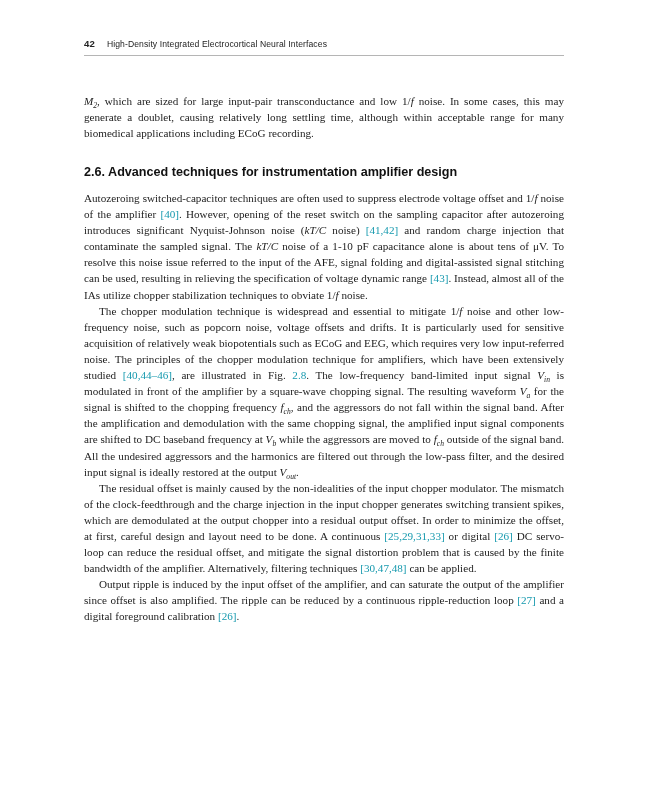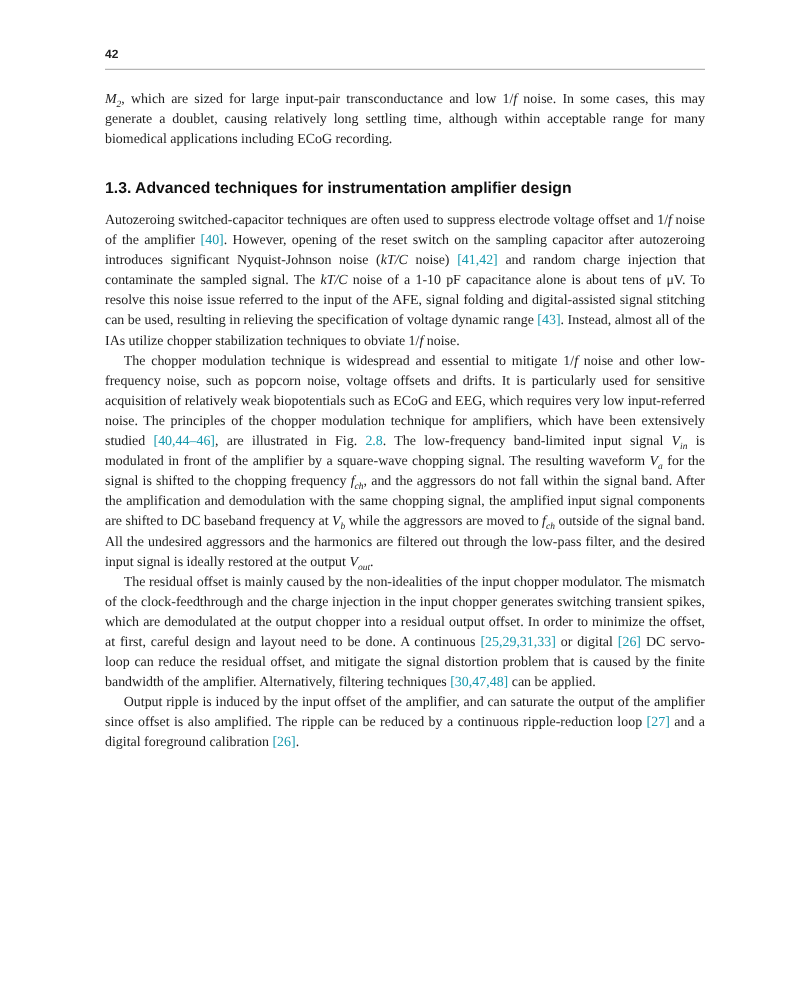--- a/index.html
+++ b/index.html
@@ -27,21 +27,21 @@
     letter-spacing: 0.1px;
     color: #222222;
     padding-bottom: 6px;
     border-bottom: 1px solid #b5b5b5;
   }
   .page-num {
     font-weight: bold;
     font-size: 9.6px;
   }
   .content {
-    margin-top: 15px;
+    margin-top: 37px;
   }
   p.para {
     margin: 0;
     font-size: 11.15px;
     line-height: 16.1px;
     text-align: justify;
     color: #1c1c1c;
   }
   p.indent {
     text-indent: 15px;
@@ -71,22 +71,23 @@
     line-height: 0;
     font-style: italic;
   }
 </style>
 </head>
 <body>
 
 <div class="page">
   <header class="running-header">
     <span class="page-num">42</span>
+    <span class="header-title">High-Density Integrated Electrocortical Neural Interfaces</span>
   </header>
   <main class="content">
       <p class="para"><i>M</i><sub>2</sub>, which are sized for large input-pair transconductance and low 1/<i>f</i> noise. In some cases, this may generate a doublet, causing relatively long settling time, although within acceptable range for many biomedical applications including ECoG recording.</p>
-      <h2 class="h1">1.3.  Advanced techniques for instrumentation amplifier design</h2>
+      <h2 class="h1">2.6.  Advanced techniques for instrumentation amplifier design</h2>
       <p class="para">Autozeroing switched-capacitor techniques are often used to suppress electrode voltage offset and 1/<i>f</i> noise of the amplifier <span class="cite">[40]</span>. However, opening of the reset switch on the sampling capacitor after autozeroing introduces significant Nyquist-Johnson noise (<i>kT/C</i> noise) <span class="cite">[41,42]</span> and random charge injection that contaminate the sampled signal. The <i>kT/C</i> noise of a 1-10 pF capacitance alone is about tens of μV. To resolve this noise issue referred to the input of the AFE, signal folding and digital-assisted signal stitching can be used, resulting in relieving the specification of voltage dynamic range <span class="cite">[43]</span>. Instead, almost all of the IAs utilize chopper stabilization techniques to obviate 1/<i>f</i> noise.</p>
       <p class="para indent">The chopper modulation technique is widespread and essential to mitigate 1/<i>f</i> noise and other low-frequency noise, such as popcorn noise, voltage offsets and drifts. It is particularly used for sensitive acquisition of relatively weak biopotentials such as ECoG and EEG, which requires very low input-referred noise. The principles of the chopper modulation technique for amplifiers, which have been extensively studied <span class="cite">[40,44–46]</span>, are illustrated in Fig. <span class="cite">2.8</span>. The low-frequency band-limited input signal <i>V</i><sub>in</sub> is modulated in front of the amplifier by a square-wave chopping signal. The resulting waveform <i>V</i><sub>a</sub> for the signal is shifted to the chopping frequency <i>f</i><sub>ch</sub>, and the aggressors do not fall within the signal band. After the amplification and demodulation with the same chopping signal, the amplified input signal components are shifted to DC baseband frequency at <i>V</i><sub>b</sub> while the aggressors are moved to <i>f</i><sub>ch</sub> outside of the signal band. All the undesired aggressors and the harmonics are filtered out through the low-pass filter, and the desired input signal is ideally restored at the output <i>V</i><sub>out</sub>.</p>
       <p class="para indent">The residual offset is mainly caused by the non-idealities of the input chopper modulator. The mismatch of the clock-feedthrough and the charge injection in the input chopper generates switching transient spikes, which are demodulated at the output chopper into a residual output offset. In order to minimize the offset, at first, careful design and layout need to be done. A continuous <span class="cite">[25,29,31,33]</span> or digital <span class="cite">[26]</span> DC servo-loop can reduce the residual offset, and mitigate the signal distortion problem that is caused by the finite bandwidth of the amplifier. Alternatively, filtering techniques <span class="cite">[30,47,48]</span> can be applied.</p>
       <p class="para indent">Output ripple is induced by the input offset of the amplifier, and can saturate the output of the amplifier since offset is also amplified. The ripple can be reduced by a continuous ripple-reduction loop <span class="cite">[27]</span> and a digital foreground calibration <span class="cite">[26]</span>.</p>
     </main>
 </div>
 
 </body></html>

